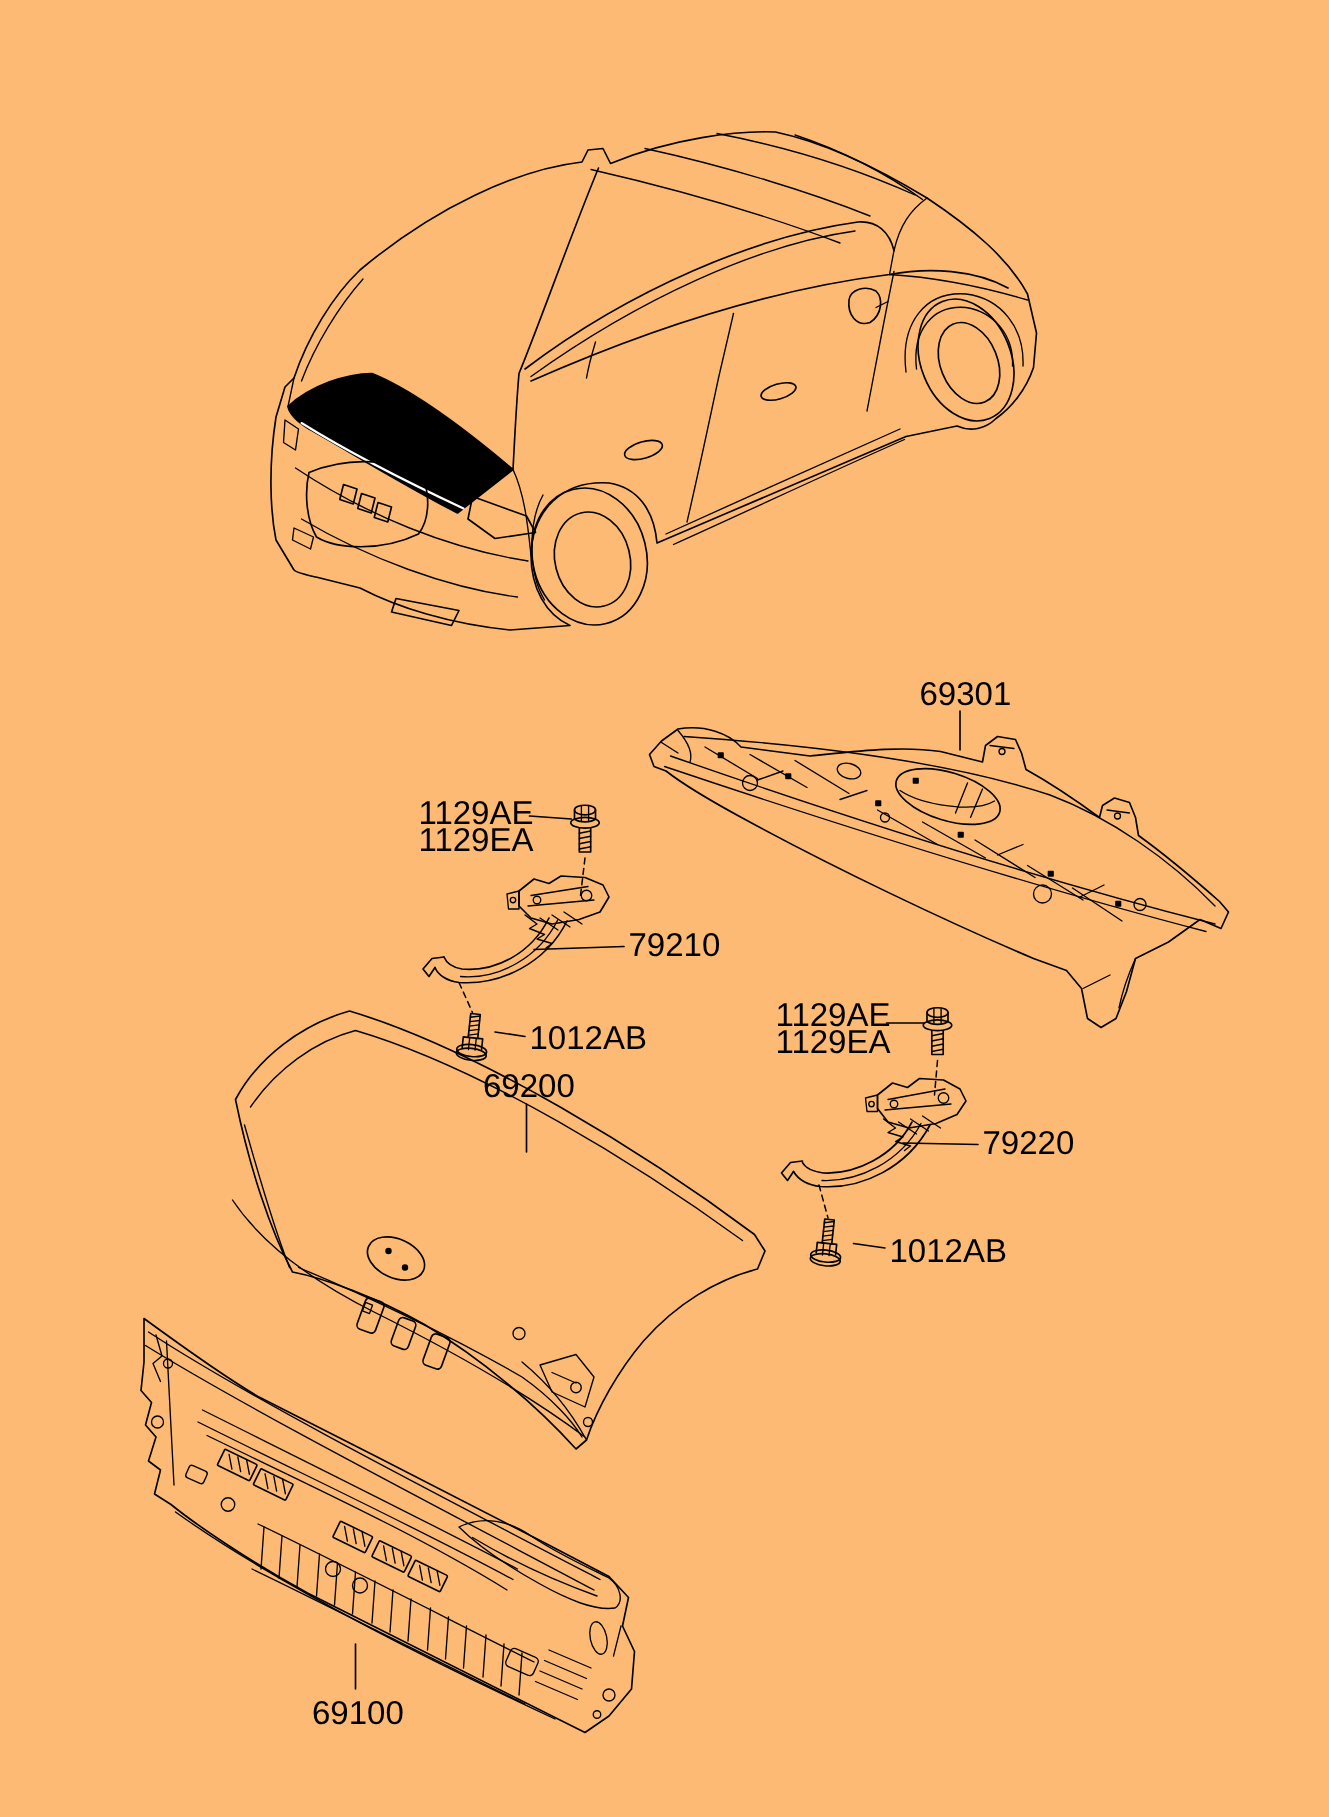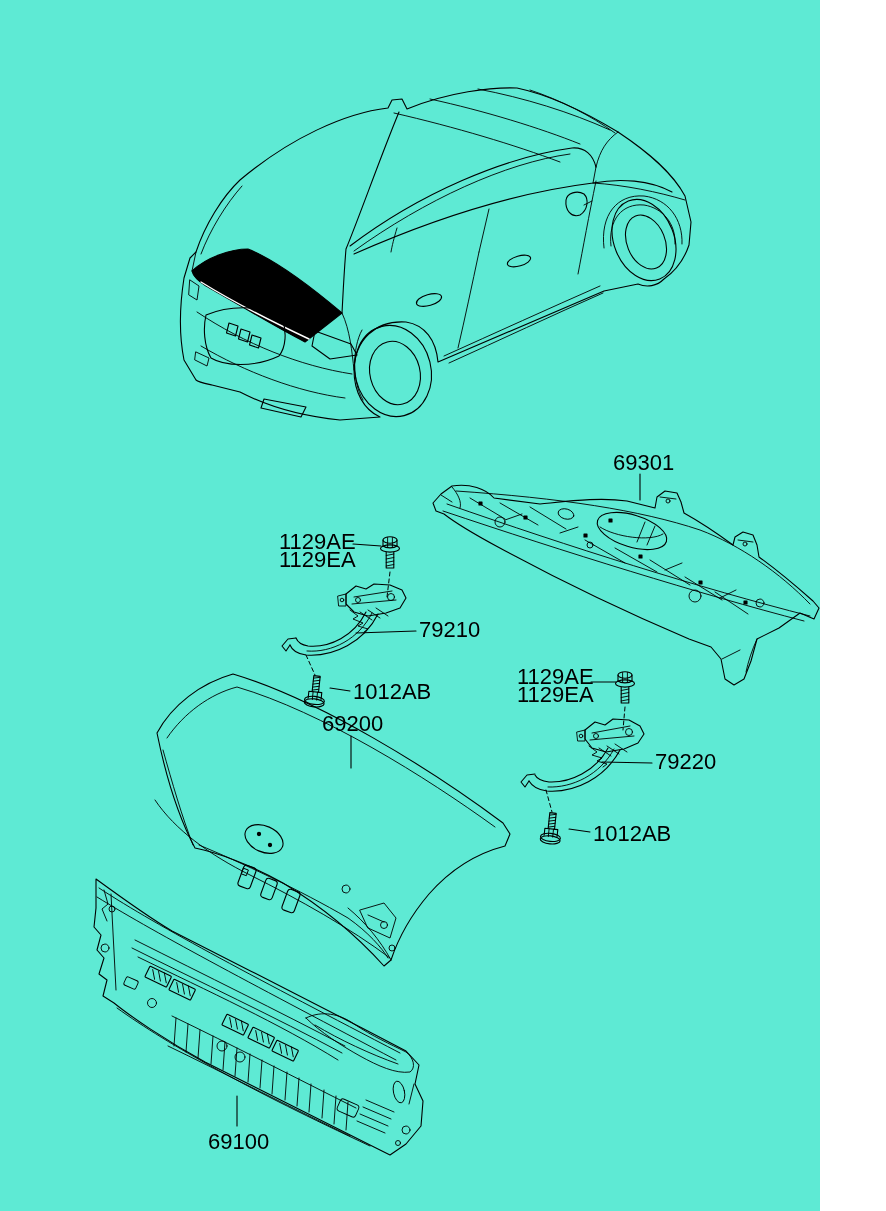--- a/index.html
+++ b/index.html
@@ -3,23 +3,23 @@
 <meta charset="utf-8">
 <style>
   html, body {
     margin: 0;
     padding: 0;
     background: #ffffff;
     font-family: "Liberation Sans", sans-serif;
   }
   .stage {
     position: relative;
-    width: 820px;
+    width: 886px;
     height: 1211px;
-    background: #5eead4;
+    background: #fdba74;
     overflow: hidden;
   }
   svg { display: block; }
   
   svg path, svg line, svg ellipse, svg circle, svg rect, svg polyline {
     stroke: #000000;
     stroke-width: 1.1;
     fill: none;
     stroke-linecap: round;
     stroke-linejoin: round;

